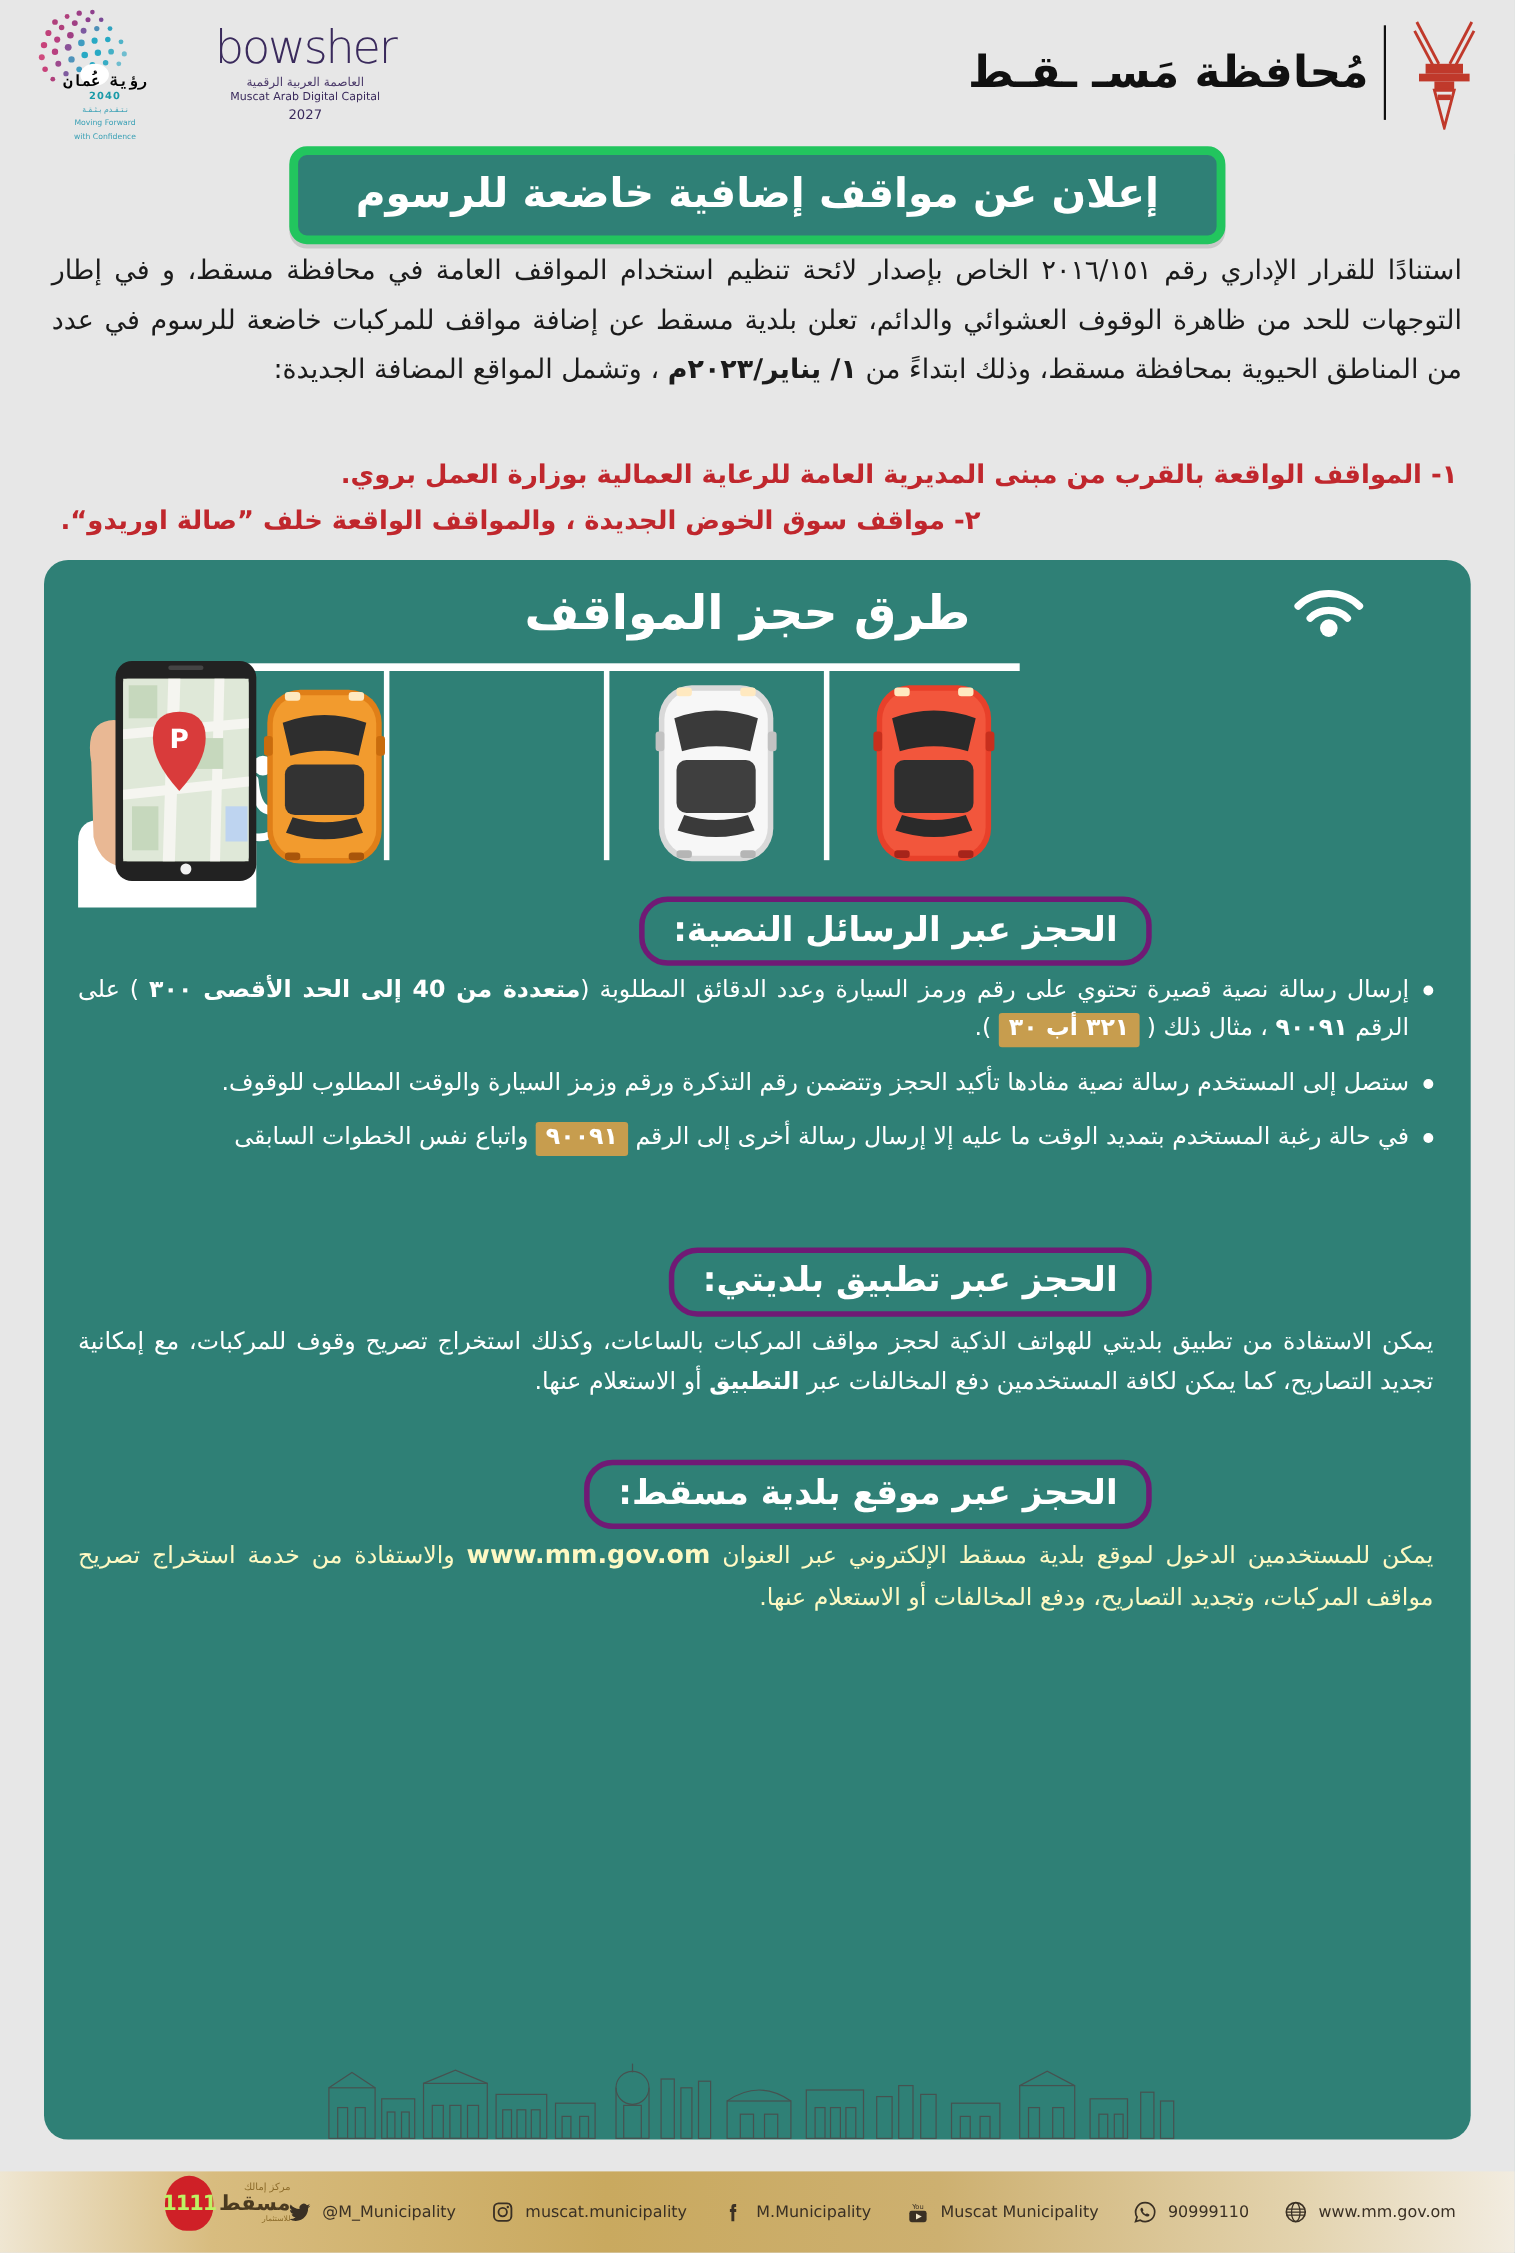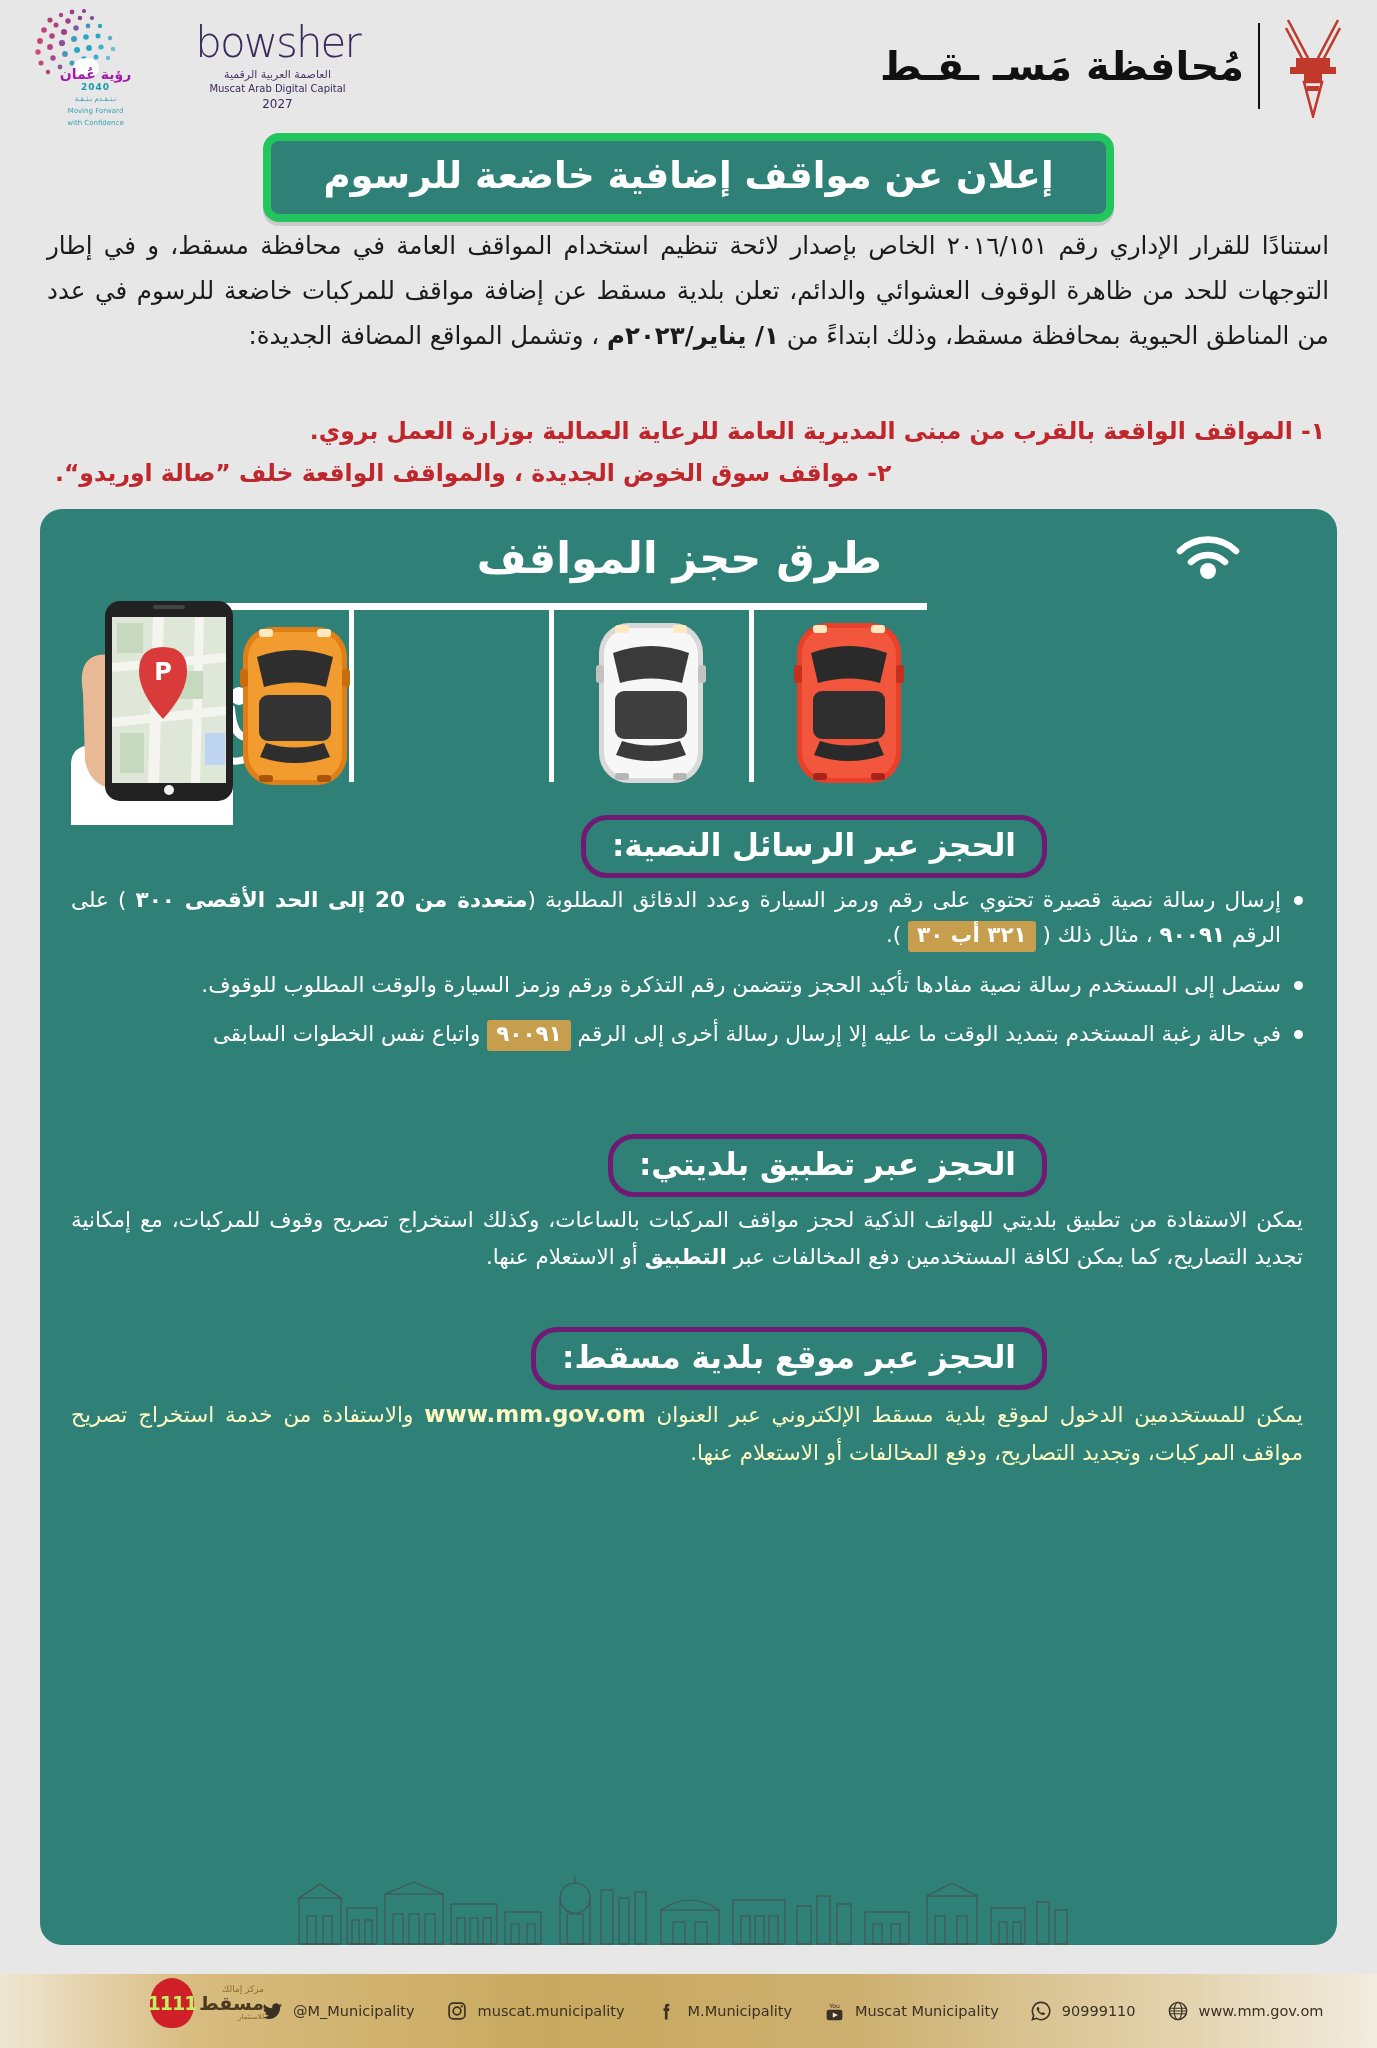--- a/index.html
+++ b/index.html
@@ -29,22 +29,22 @@
 
   .logo-vision {
     position: absolute;
     left: 28px; top: 6px;
     width: 135px; height: 120px;
     text-align: center;
   }
   .vision-dots { position: relative; width: 135px; height: 80px; }
   .vision-dots svg { width: 135px; height: 80px; }
   .vision-ar {
-    font-size: 14px; color: #a21caf; font-weight: bold;
-    margin-top: -20px; position: relative; z-index: 3;
+    font-size: 14px; color: #000000; font-weight: bold;
+    margin-top: -20px; position: relative; z-index: 3; font-family: Liberation Mono, monospace;
   }
   .vision-2040 {
     font-size: 9px; color: #1a9aa8; letter-spacing: 1px; font-weight: bold;
   }
   .vision-tag {
     font-size: 7px; color: #3aa0b5; line-height: 1.25; margin-top: 3px;
   }
 
   .logo-bowsher {
     position: absolute;
@@ -488,21 +488,21 @@
         </g>
       </svg>
     </div>
 
     <div class="sec-head sms-head">الحجز عبر الرسائل النصية:</div>
 
     <div class="sms-list">
 
       <div class="bullet-row">
         <span class="dot"></span>
-        <span class="bullet-text"><span>إرسال رسالة نصية قصيرة تحتوي على رقم ورمز السيارة وعدد الدقائق المطلوبة (</span><b>متعددة من 20 إلى الحد الأقصى ٣٠٠</b><span> )  على الرقم </span><b>٩٠٠٩١</b><span> ، مثال ذلك ( </span><span class="hl">٣٢١  أب  ٣٠</span><span> ).</span></span>
+        <span class="bullet-text"><span>إرسال رسالة نصية قصيرة تحتوي على رقم ورمز السيارة وعدد الدقائق المطلوبة (</span><b>متعددة من 40 إلى الحد الأقصى ٣٠٠</b><span> )  على الرقم </span><b>٩٠٠٩١</b><span> ، مثال ذلك ( </span><span class="hl">٣٢١  أب  ٣٠</span><span> ).</span></span>
       </div>
 
       <div class="bullet-row">
         <span class="dot"></span>
         <span class="bullet-text">ستصل إلى المستخدم رسالة نصية مفادها تأكيد الحجز وتتضمن رقم التذكرة ورقم وزمز السيارة والوقت المطلوب للوقوف.</span>
       </div>
 
       <div class="bullet-row">
         <span class="dot"></span>
         <span class="bullet-text"><span>في حالة رغبة المستخدم بتمديد الوقت ما عليه إلا إرسال رسالة أخرى إلى الرقم </span><span class="hl">٩٠٠٩١</span><span> واتباع نفس الخطوات السابقى</span></span>

